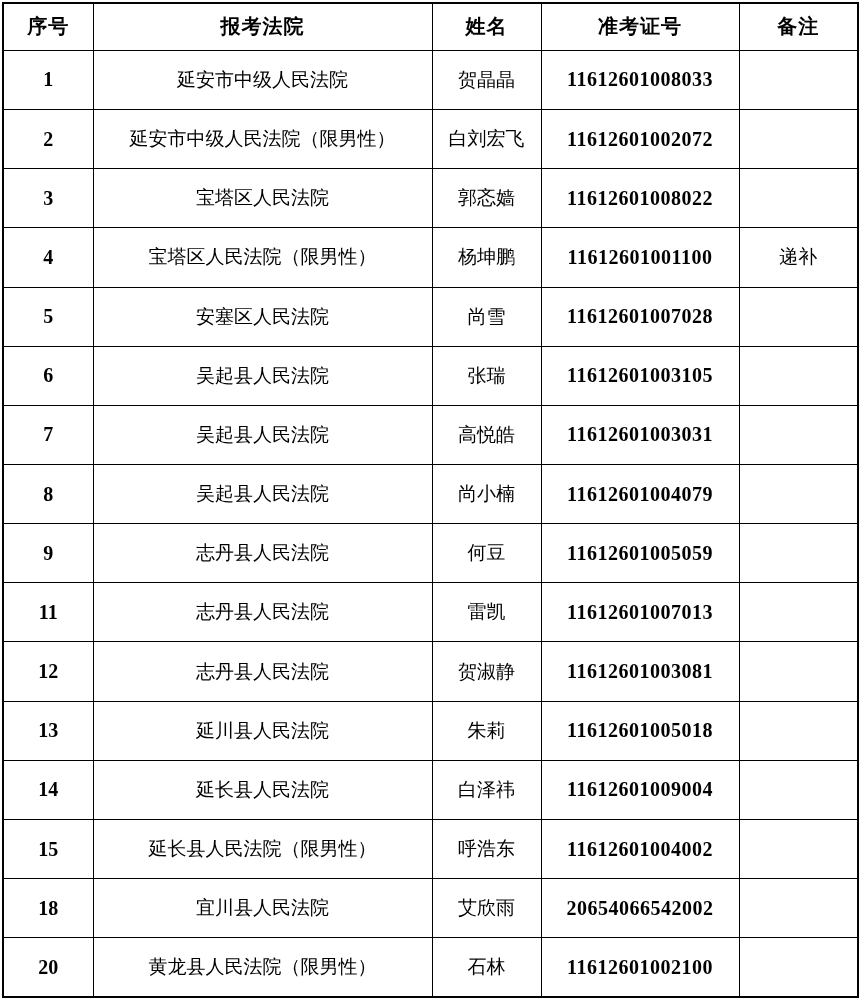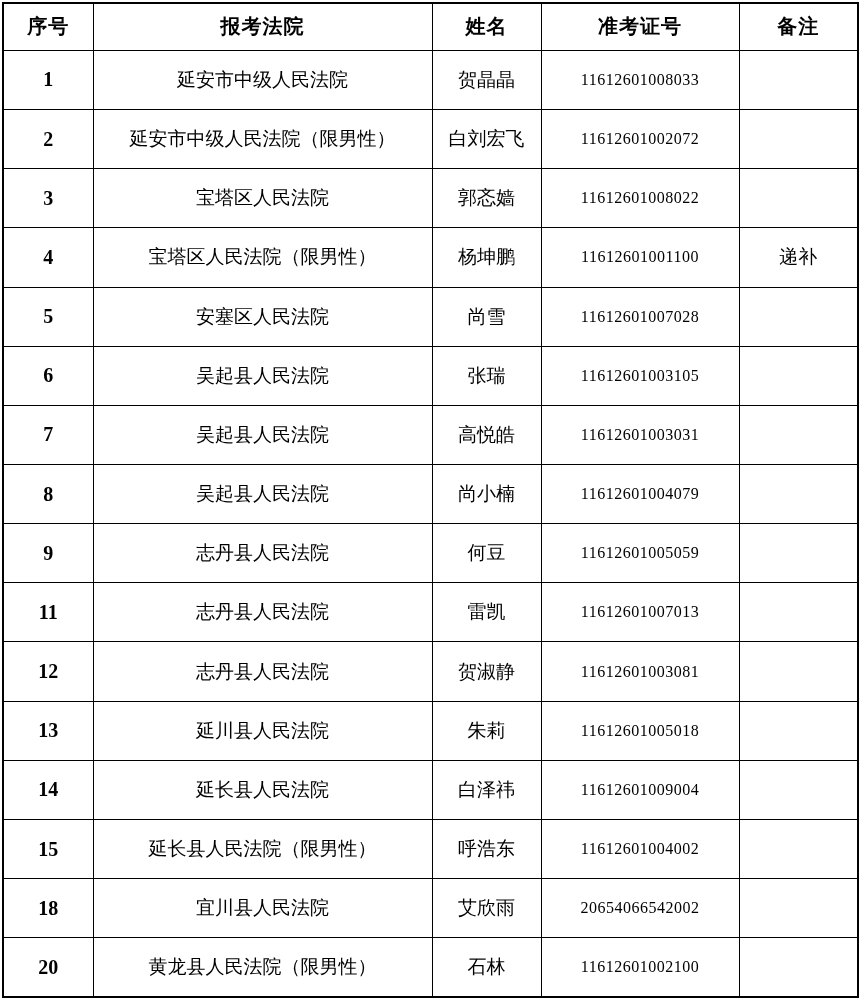--- a/index.html
+++ b/index.html
@@ -43,22 +43,22 @@
     font-size: 20px;
     font-weight: bold;
   }
   td.col-court,
   td.col-name,
   td.col-note {
     font-size: 19px;
     font-weight: normal;
   }
   td.col-ticket {
-    font-size: 16px;
-    font-weight: normal;
+    font-size: 20px;
+    font-weight: bold;
     letter-spacing: 0.5px;
   }
   col.c-no     { width: 90px; }
   col.c-court  { width: 339px; }
   col.c-name   { width: 109px; }
   col.c-ticket { width: 198px; }
   col.c-note   { width: 119px; }
 </style>
 </head>
 <body>

